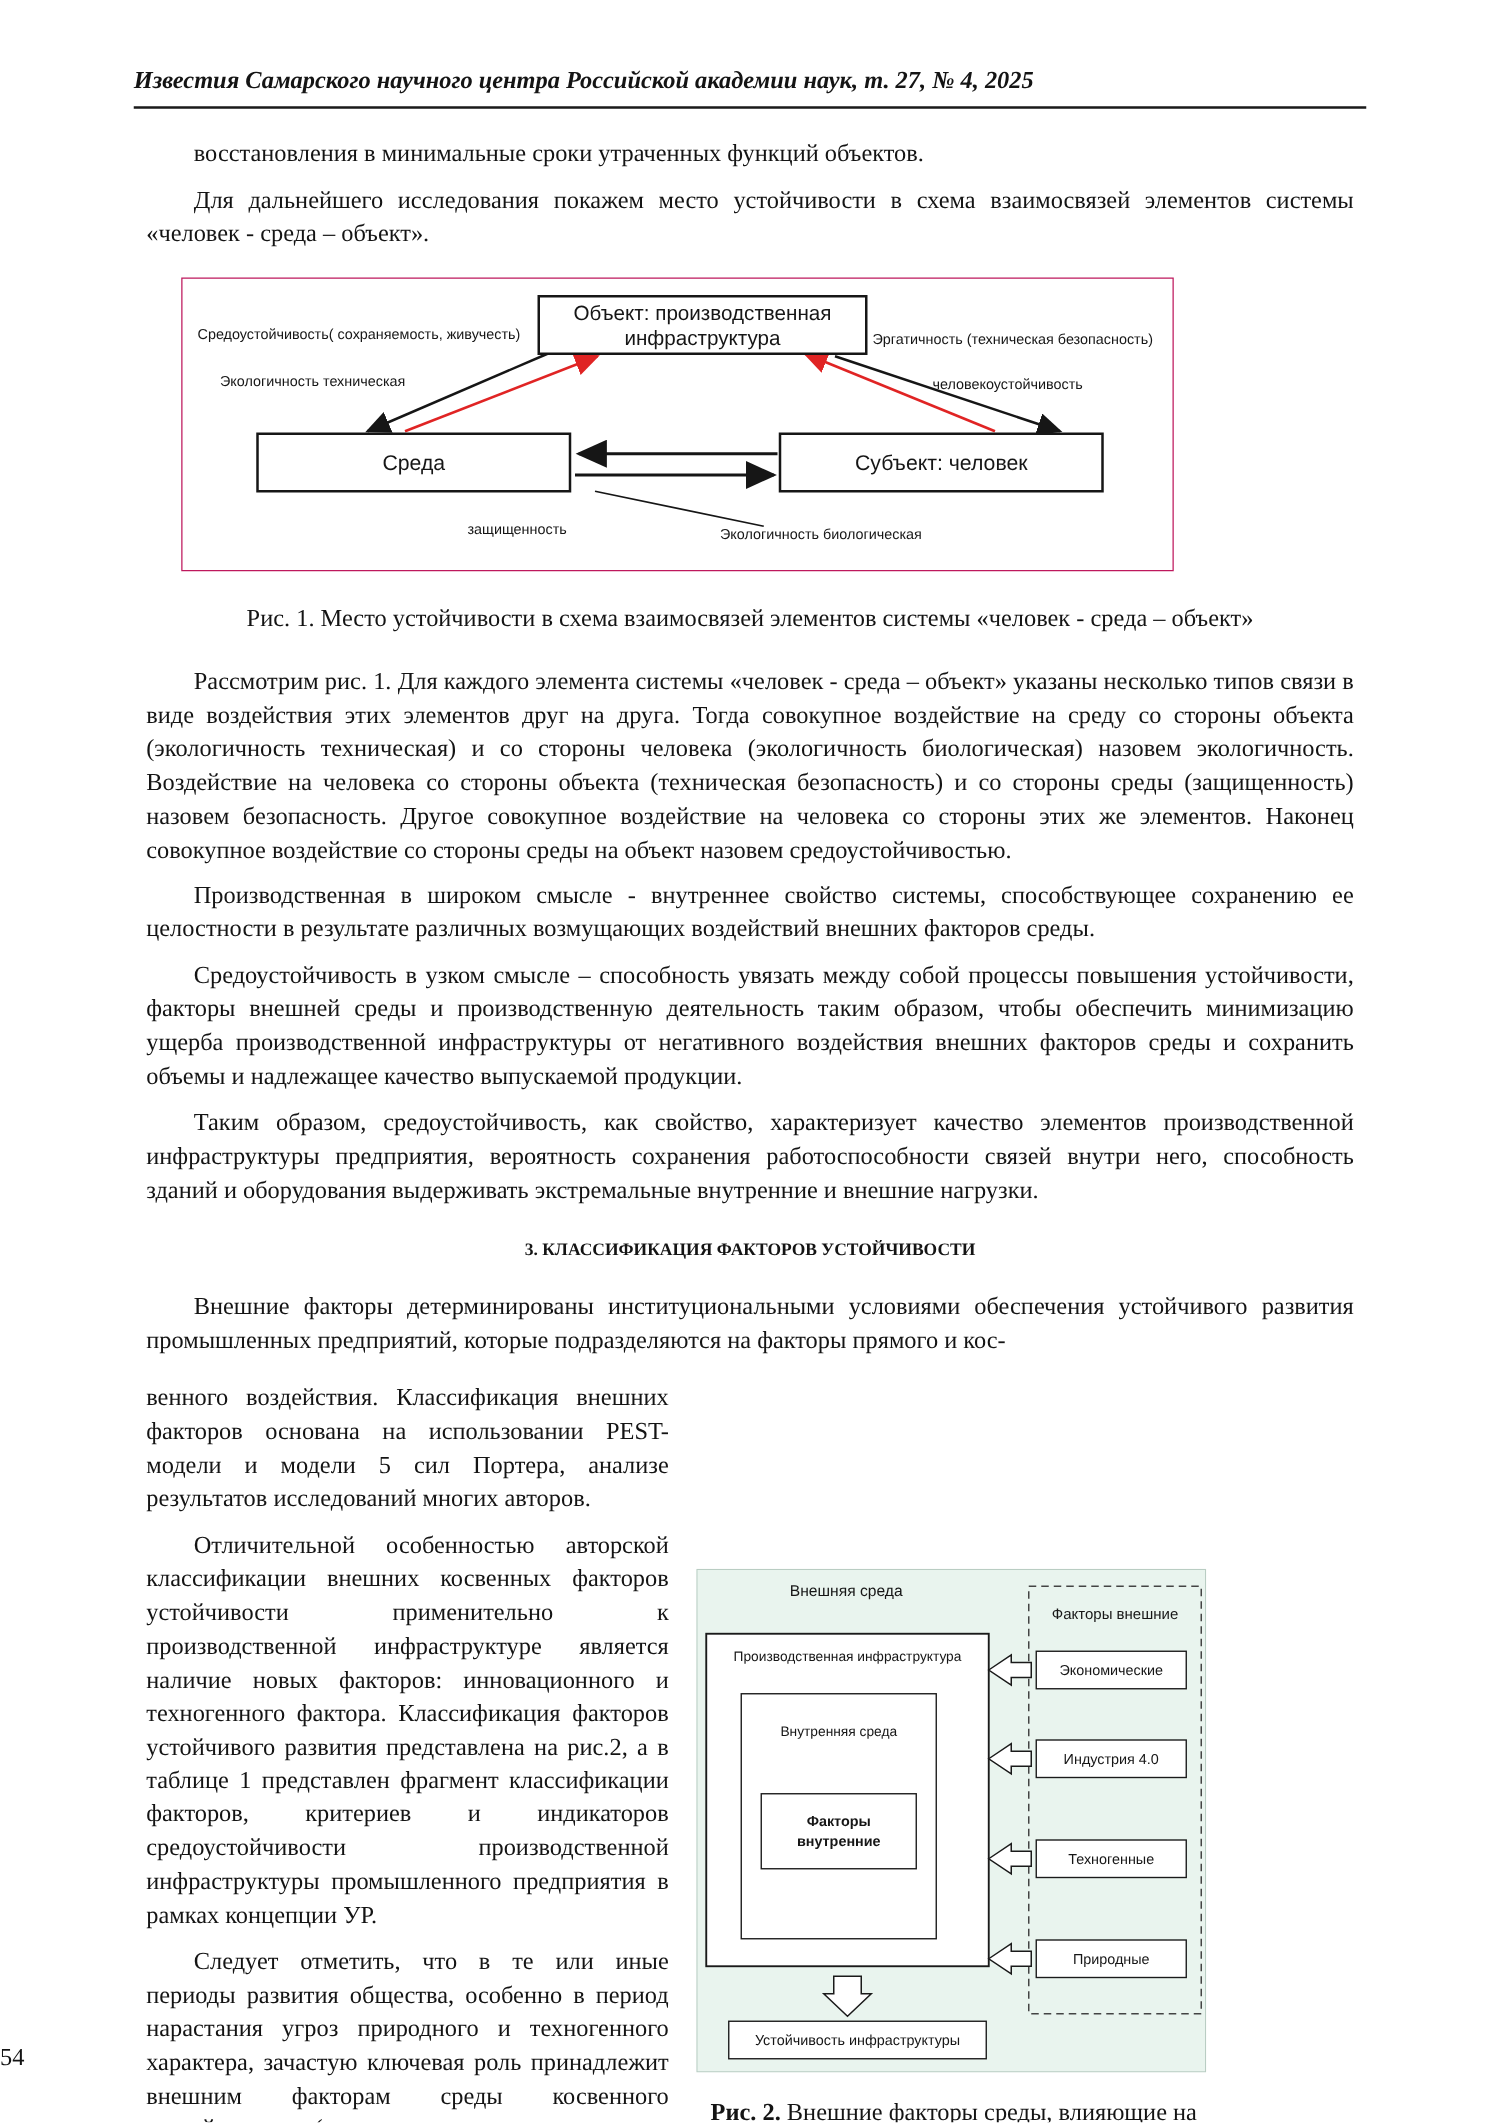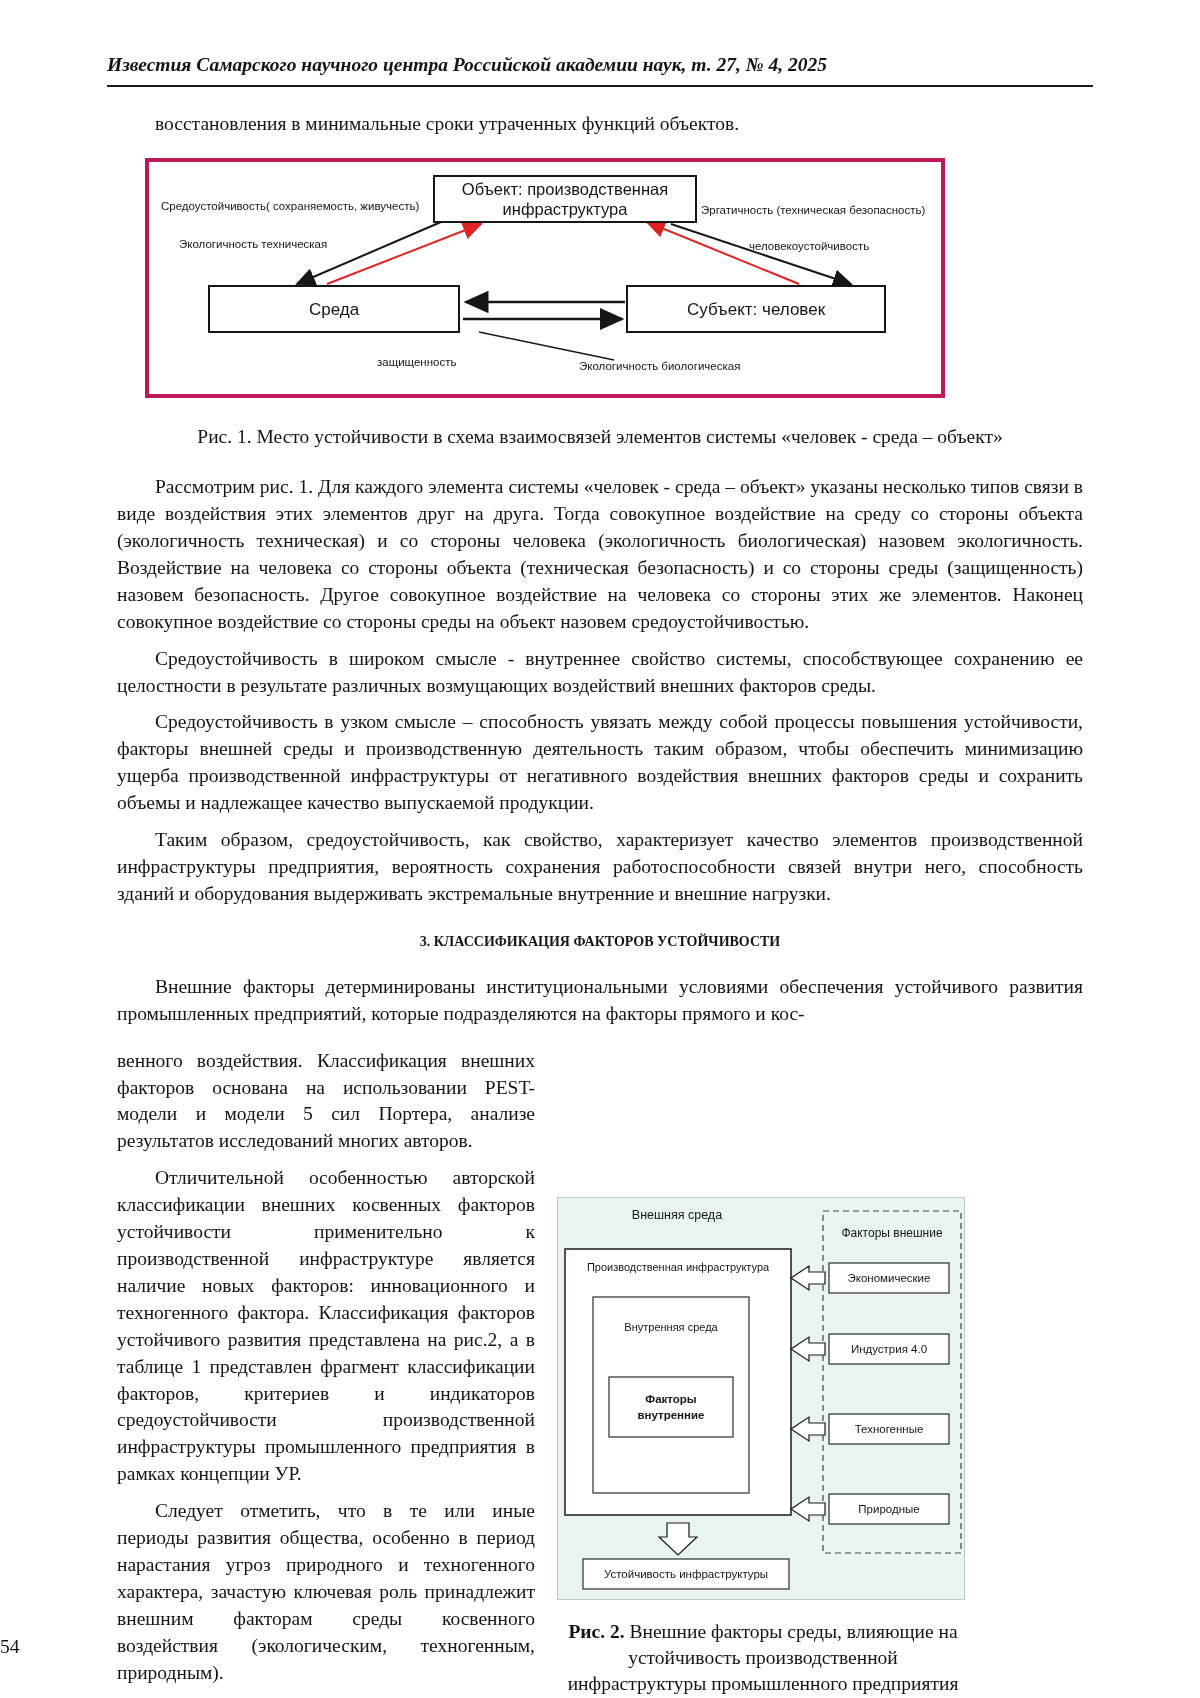--- a/index.html
+++ b/index.html
@@ -8,21 +8,21 @@
     padding:54px 107px 0 107px;background:#fff;color:#141414;
     font-family:"Liberation Serif",serif;font-size:19.5px;overflow:hidden;
   }
   .journal-header{
     font-style:italic;font-weight:bold;font-size:19.5px;
     padding-bottom:9px;border-bottom:2px solid #1a1a1a;
   }
   p{margin:10px;text-align:justify;line-height:1.38;}
   .indent{text-indent:38px;}
   .intro{margin-top:24px;}
-  .fig1-wrap{margin:20px 0 0 38px;width:792px;border:4px solid #be185d;background:#fff;}
+  .fig1-wrap{margin:20px 0 0 38px;width:792px;border:1px solid #be185d;background:#fff;}
   svg text{font-family:"Liberation Sans",sans-serif;fill:#161616;}
   .caption{text-align:center;margin-top:26px;line-height:1.35;}
   .caption b{font-weight:normal;}
   .bodytext{margin-top:24px;}
   .heading{margin:26px 0 24px 0;text-align:center;font-weight:bold;font-size:14px;}
   .twocol{display:flex;gap:12px;align-items:flex-end;margin-top:2px;}
   .leftcol{width:438px;}
   .rightcol{width:412px;}
   .fig2-caption{text-align:center;margin-top:14px;line-height:1.32;}
   .fig2-caption b{font-weight:bold;}
@@ -30,20 +30,21 @@
 </style>
 </head>
 <body>
 
 <div class="page">
 
   <div class="journal-header">Известия Самарского научного центра Российской академии наук, т. 27, № 4, 2025</div>
 
   <div class="intro">
     <p class="indent">восстановления в минимальные сроки утраченных функций объектов.</p>
+    <p class="indent">Для дальнейшего исследования покажем место устойчивости в схема взаимосвязей элементов системы «человек - среда – объект».</p>
   </div>
 
   <div class="fig1-wrap">
     <svg width="790" height="227" viewBox="0 0 790 227">
       <defs>
         <marker id="mb" markerWidth="11" markerHeight="9" refX="9" refY="4.5" orient="auto">
           <path d="M0,0 L10,4.5 L0,9 z" fill="#161616"></path>
         </marker>
         <marker id="mr" markerWidth="11" markerHeight="9" refX="9" refY="4.5" orient="auto">
           <path d="M0,0 L10,4.5 L0,9 z" fill="#e02424"></path>
@@ -80,21 +81,21 @@
     </svg>
   </div>
 
   <div class="caption">
     <b>Рис. 1.</b>
     <span>Место устойчивости в схема взаимосвязей элементов системы «человек - среда – объект»</span>
   </div>
 
   <div class="bodytext">
     <p class="indent">Рассмотрим рис. 1. Для каждого элемента системы «человек - среда – объект» указаны несколько типов связи в виде воздействия этих элементов друг на друга. Тогда совокупное воздействие на среду со стороны объекта (экологичность техническая) и со стороны человека (экологичность биологическая) назовем экологичность. Воздействие на человека со стороны объекта (техническая безопасность) и со стороны среды (защищенность) назовем безопасность. Другое совокупное воздействие на человека со стороны этих же элементов. Наконец совокупное воздействие со стороны среды на объект назовем средоустойчивостью.</p>
-    <p class="indent">Средоустойчивость в широком смысле - внутреннее свойство системы, способствующее сохранению ее целостности в результате различных возмущающих воздействий внешних факторов среды.</p>
+    <p class="indent">Производственная в широком смысле - внутреннее свойство системы, способствующее сохранению ее целостности в результате различных возмущающих воздействий внешних факторов среды.</p>
     <p class="indent">Средоустойчивость в узком смысле – способность увязать между собой процессы повышения устойчивости, факторы внешней среды и производственную деятельность таким образом, чтобы обеспечить минимизацию ущерба производственной инфраструктуры от негативного воздействия внешних факторов среды и сохранить объемы и надлежащее качество выпускаемой продукции.</p>
     <p class="indent">Таким образом, средоустойчивость, как свойство, характеризует качество элементов производственной инфраструктуры предприятия, вероятность сохранения работоспособности связей внутри него, способность зданий и оборудования выдерживать экстремальные внутренние и внешние нагрузки.</p>
   </div>
 
   <div class="heading">3. КЛАССИФИКАЦИЯ ФАКТОРОВ УСТОЙЧИВОСТИ</div>
 
   <p class="indent">Внешние факторы детерминированы институциональными условиями обеспечения устойчивого развития промышленных предприятий, которые подразделяются на факторы прямого и кос-</p>
 
   <div class="twocol">
     <div class="leftcol">

